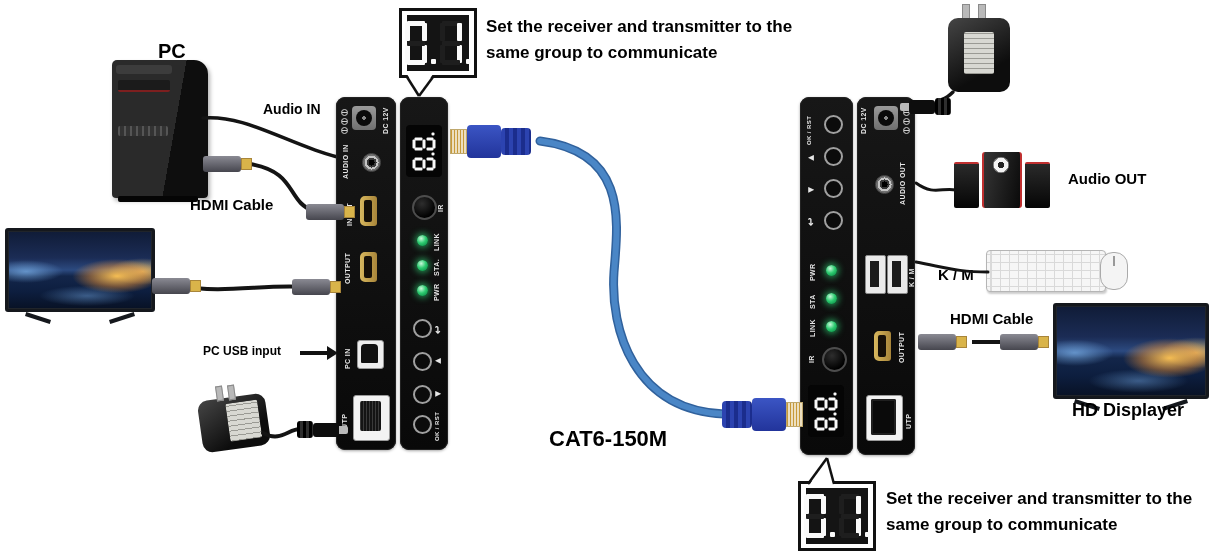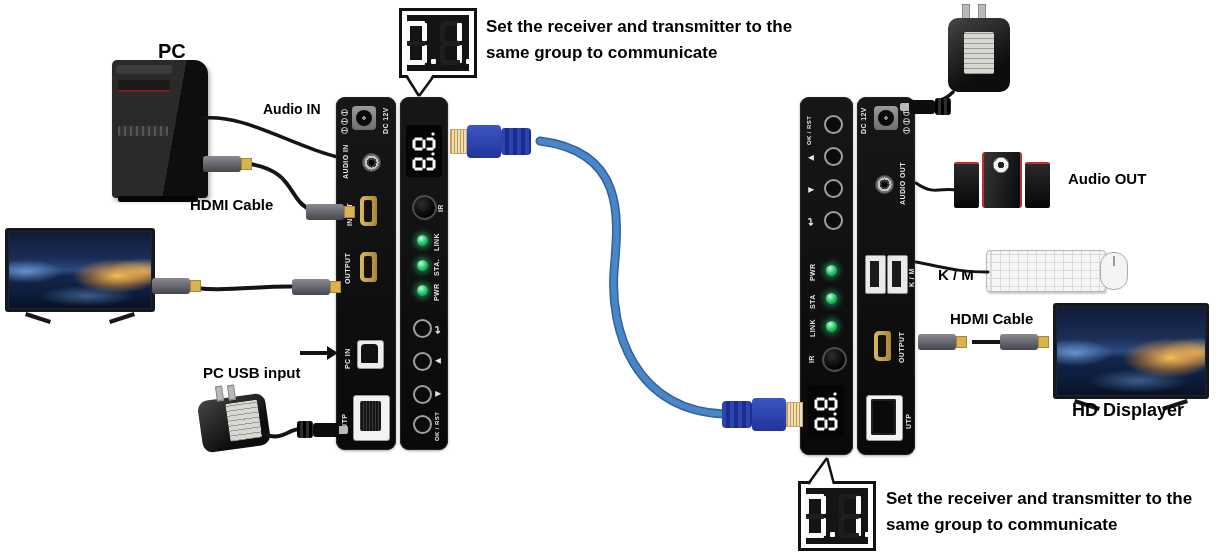--- a/index.html
+++ b/index.html
@@ -180,21 +180,21 @@
   </div>
   <div class="hdmi-head flip" style="left:152px;top:278px">
       <div class="tip"></div>
       <div class="body"></div>
     </div>
   <div class="hdmi-head" style="left:292px;top:279px">
       <div class="body"></div>
       <div class="tip"></div>
     </div>
 
-  <div class="lbl" style="left:203px;top:364px;font-size:15px">PC USB  input</div>
+  <div class="lbl" style="left:203px;top:344px;font-size:12px">PC USB  input</div>
   <div class="usb-arrow" style="left:300px;top:351px"></div>
 
   <div class="adapter-body" style="left:200px;top:397px;width:68px;height:52px;transform:rotate(-8deg)">
     <div class="patch" style="left:28px;top:6px;width:32px;height:38px"></div>
   </div>
   <div class="prong" style="left:216px;top:386px;width:5px;height:13px;transform:rotate(-8deg)"></div>
   <div class="prong" style="left:228px;top:385px;width:5px;height:13px;transform:rotate(-8deg)"></div>
   <div class="dcplug" style="left:297px;top:421px;flex-direction:row-reverse">
     <div class="tip" style="border-radius:0 2px 2px 0"></div>
     <div class="barrel"></div>
@@ -274,20 +274,21 @@
   <div class="rjplug" style="left:450px;top:125px">
     <div class="tip"></div>
       <div class="body"></div>
       <div class="boot"></div>
   </div>
   <div class="rjplug flip" style="left:722px;top:398px">
     <div class="tip"></div>
       <div class="body"></div>
       <div class="boot"></div>
   </div>
+  <div class="lbl" style="left:549px;top:426px;font-size:22px">CAT6-150M</div>
 
   <div class="callout" style="left:399px;top:8px">
     <div class="seg-box">
       <div class="sevenseg big">
           <div class="dig">
             <div class="seg a on"></div>
             <div class="seg b on"></div>
             <div class="seg c on"></div>
             <div class="seg d on"></div>
             <div class="seg e on"></div>

